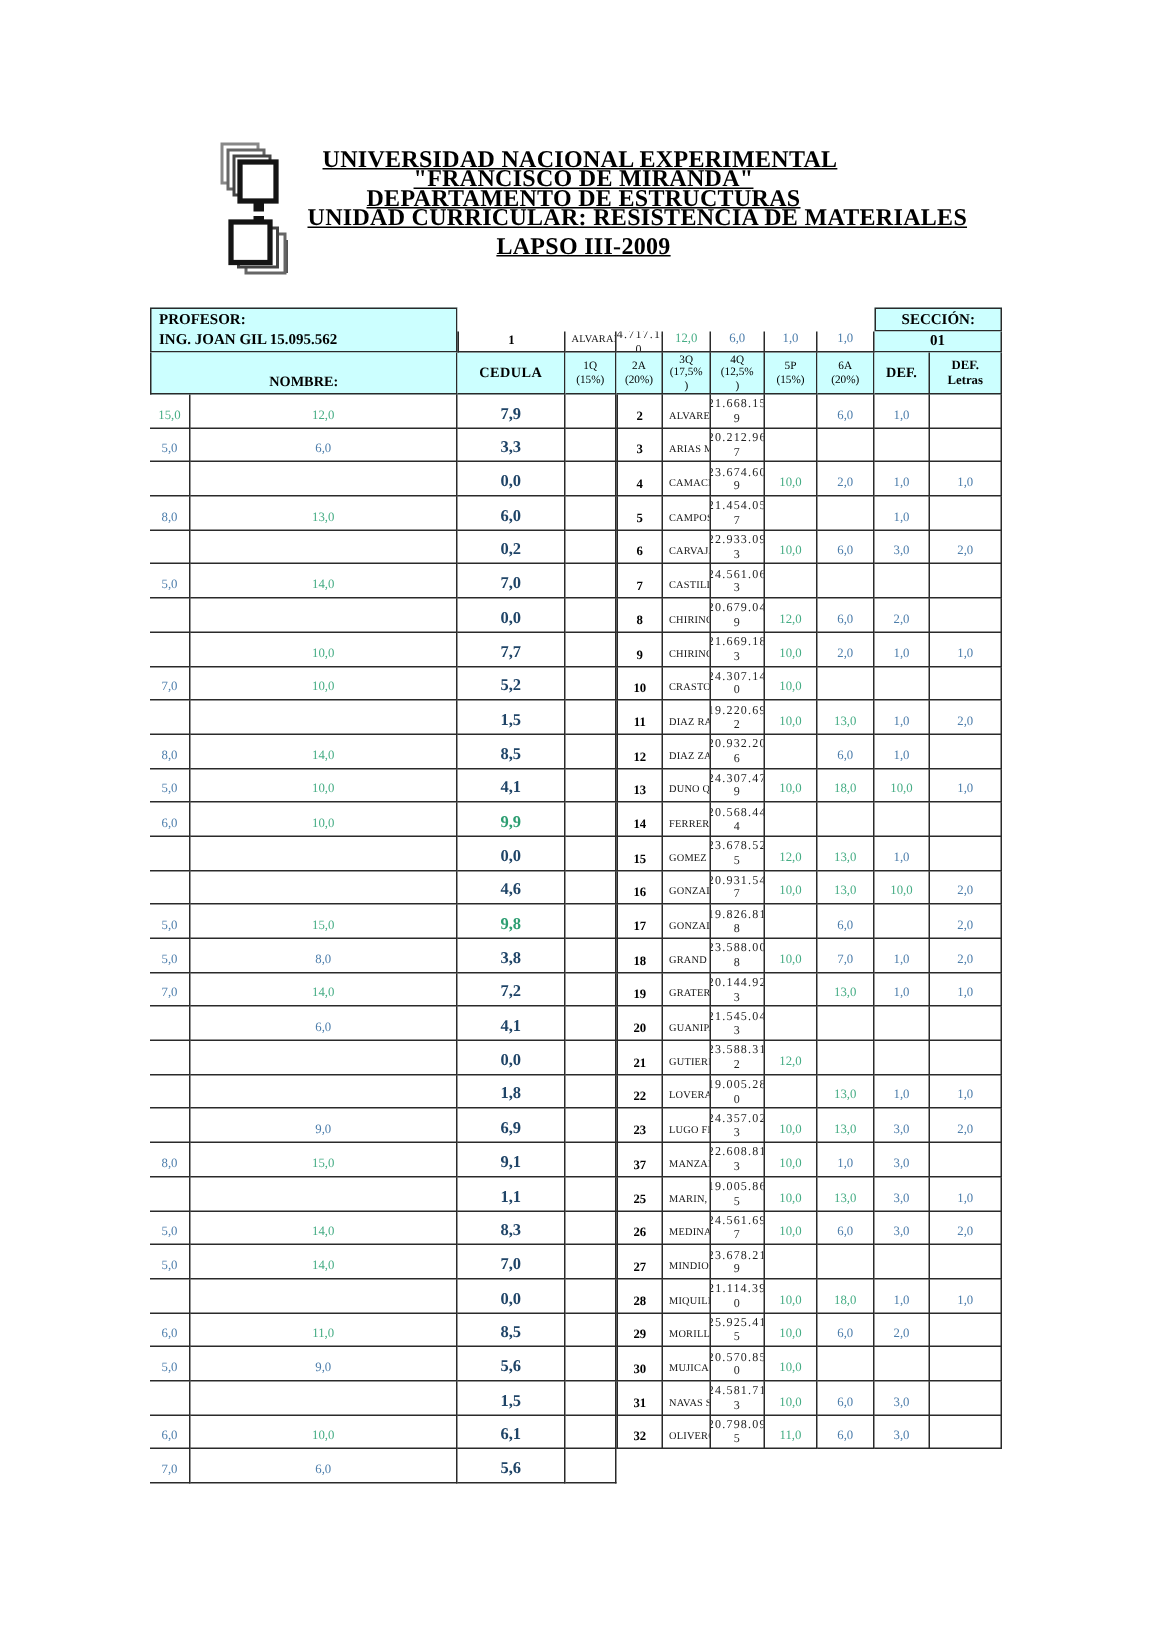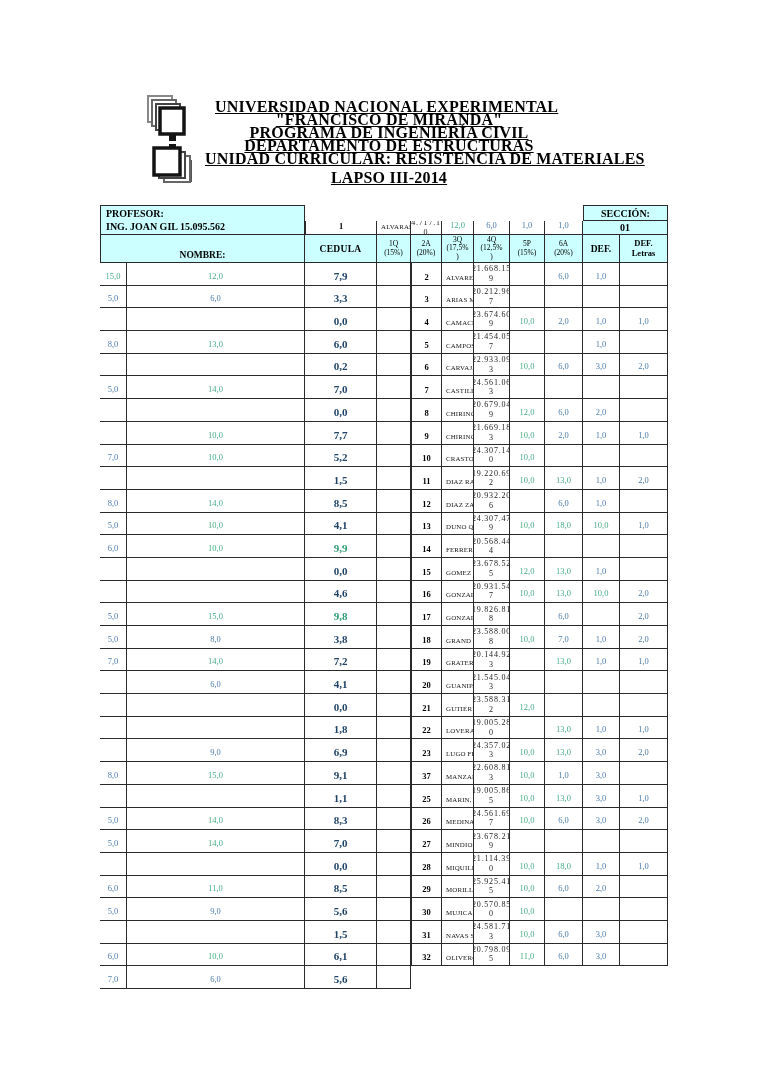--- a/index.html
+++ b/index.html
@@ -61,24 +61,23 @@
 
     <rect x="30" y="66" width="22" height="22" fill="#555"></rect>
     <rect x="24" y="62" width="26" height="26" fill="#fff" stroke="#666" stroke-width="2"></rect>
     <rect x="19" y="58" width="26" height="26" fill="#fff" stroke="#444" stroke-width="2"></rect>
     <rect x="14" y="54" width="26" height="27" fill="#fff" stroke="#141414" stroke-width="3.5"></rect>
   </svg>
 
   <div class="titles">
     <div class="t t0">UNIVERSIDAD NACIONAL EXPERIMENTAL</div>
     <div class="t">"FRANCISCO DE MIRANDA"</div>
-    <div class="t">PROGRAMA DE INGENIERÍA CIVIL</div>
     <div class="t">DEPARTAMENTO DE ESTRUCTURAS</div>
     <div class="t">UNIDAD CURRICULAR: RESISTENCIA DE MATERIALES</div>
-    <div class="t lapso">LAPSO III-2014</div>
+    <div class="t lapso">LAPSO III-2009</div>
   </div>
 
   <div class="tbl">
     <div class="cell cyan c-prof bl bt">
       <span>PROFESOR:</span>
       <span>ING. JOAN GIL 15.095.562</span>
     </div>
     <div class="cell c-spacer noborder"></div>
     <div class="cell cyan c-secl bl bt">SECCIÓN:</div>
     <div class="cell cyan c-secv">01</div>

